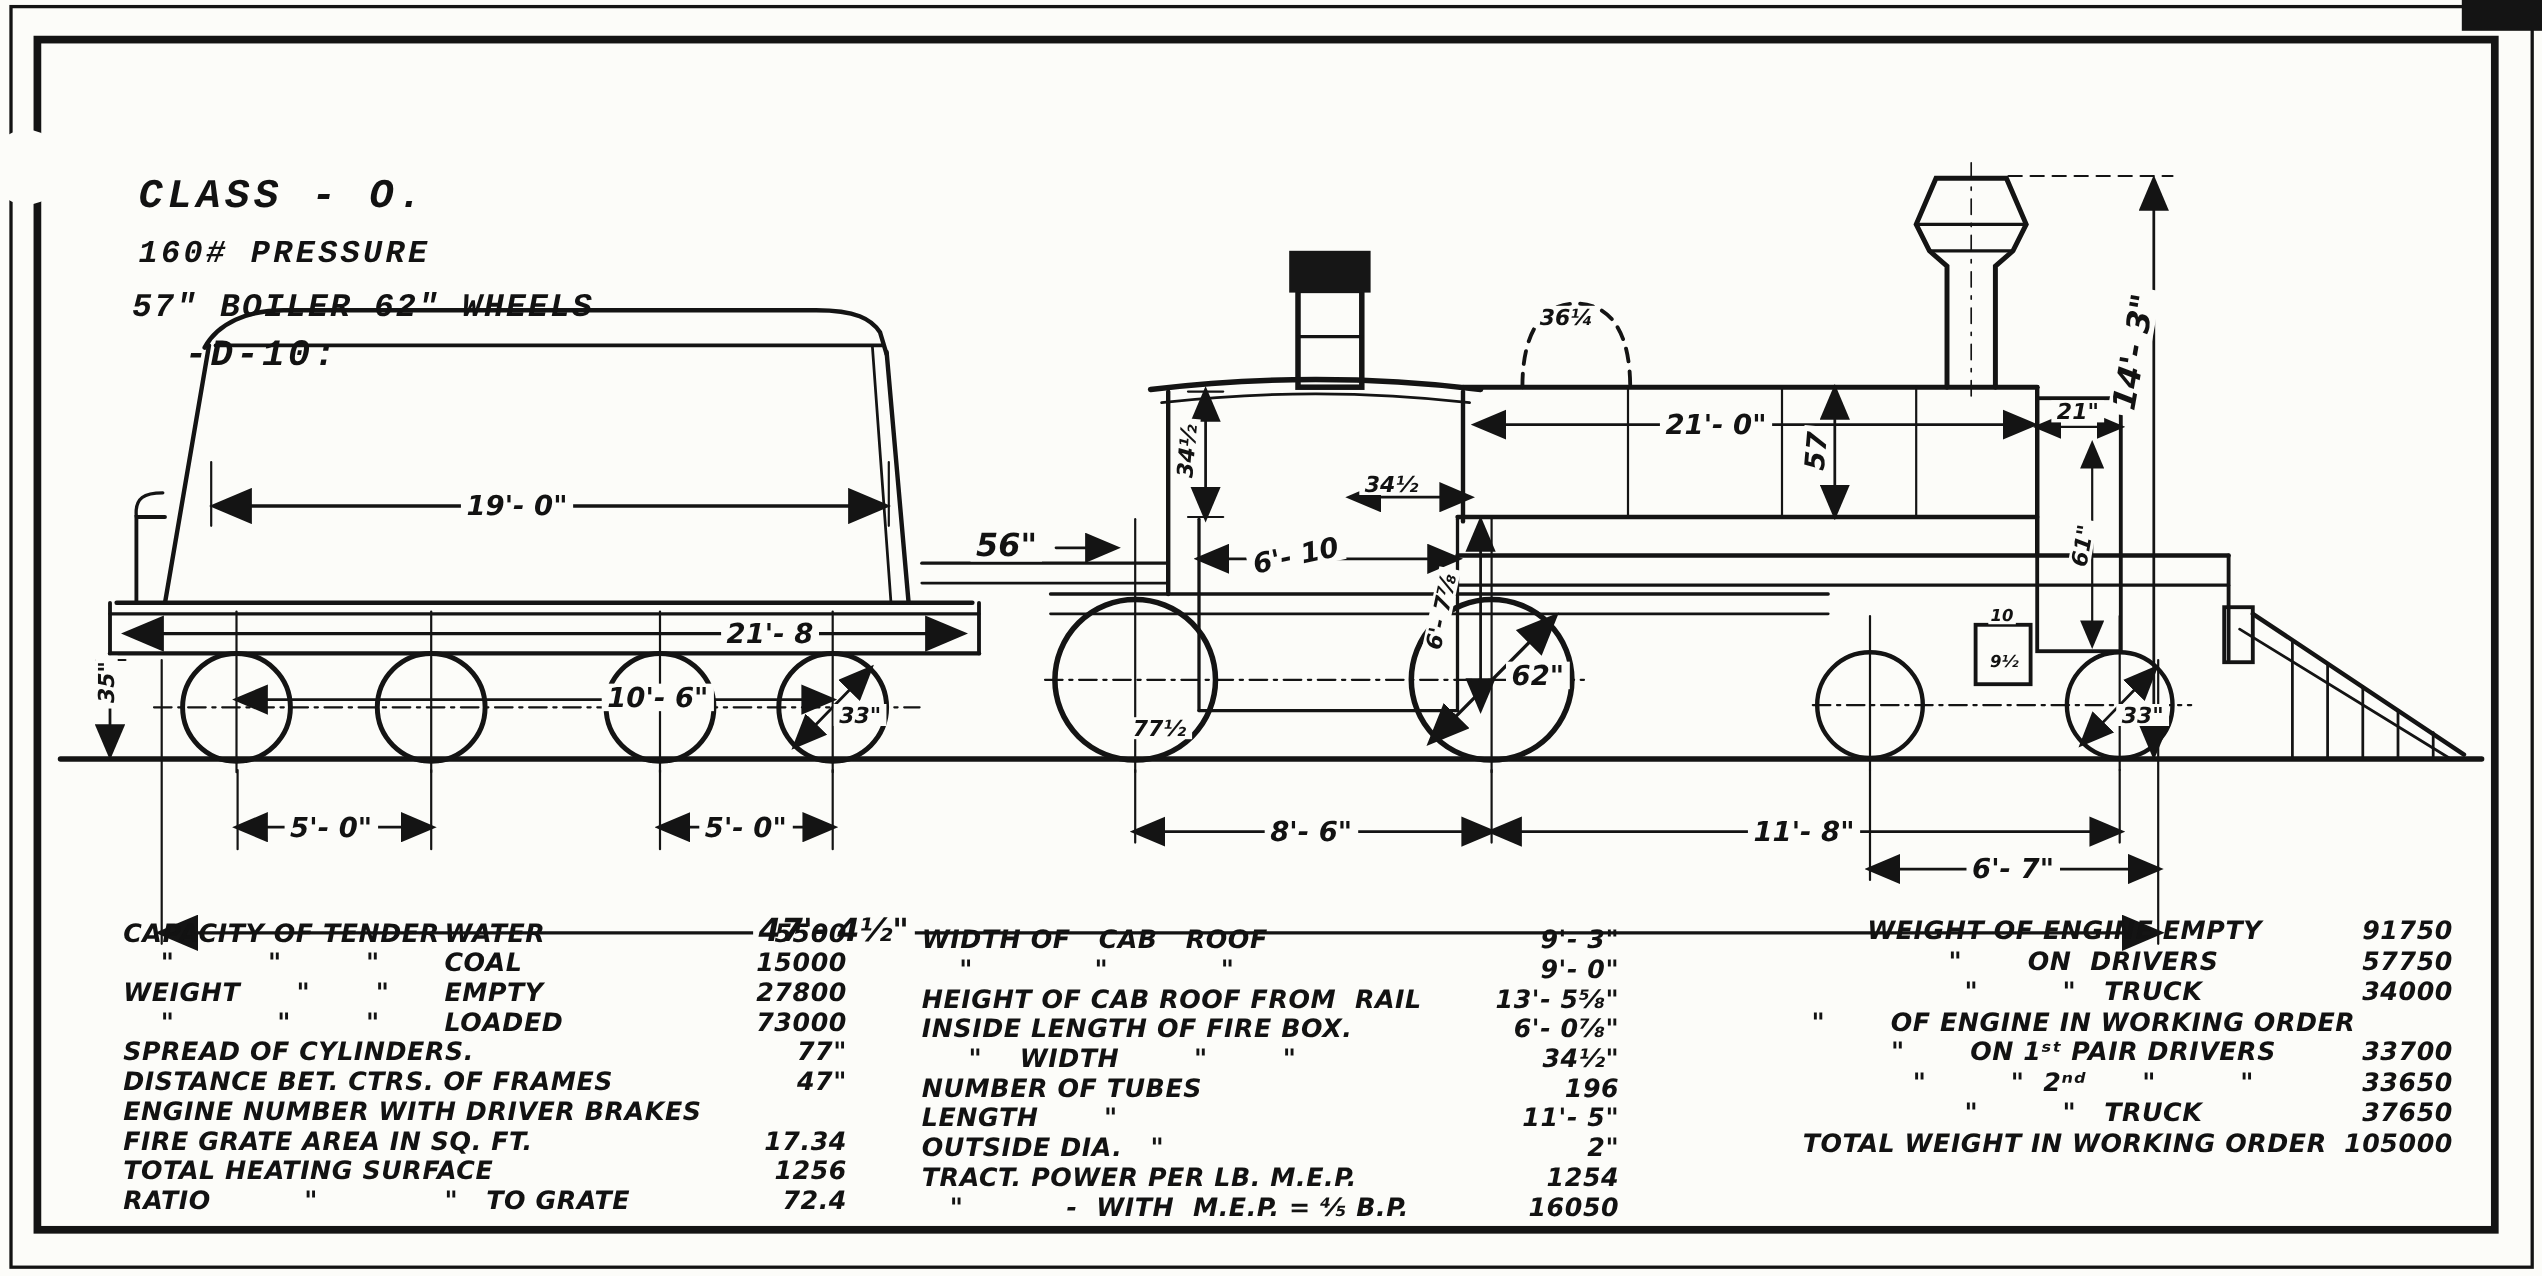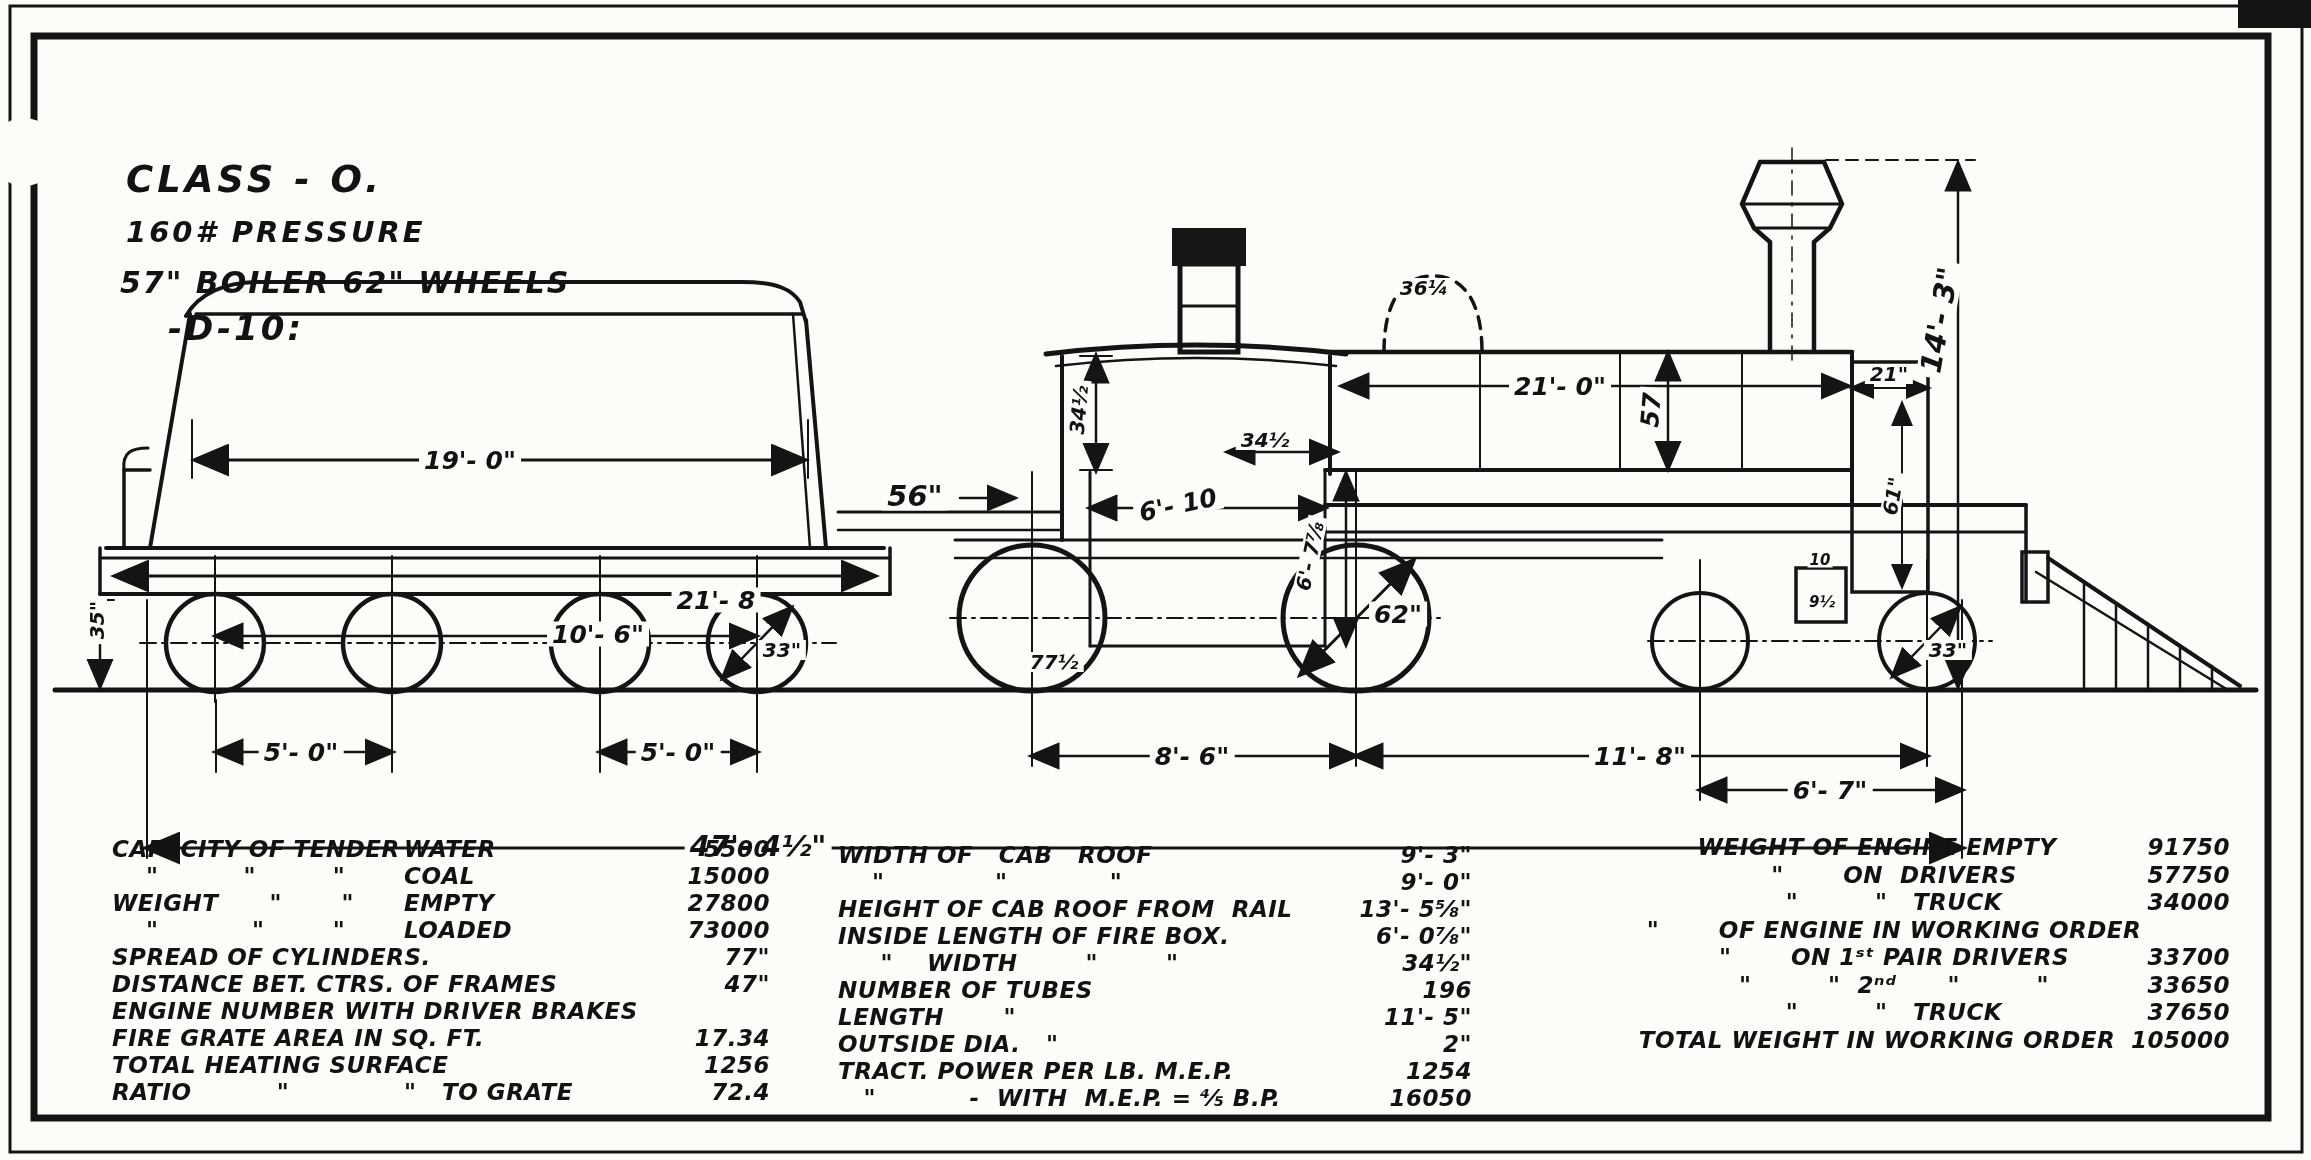--- a/index.html
+++ b/index.html
@@ -1,19 +1,19 @@
 <!DOCTYPE html>
 <html><head>
 <meta charset="utf-8">
 <style>
   html,body{margin:0;padding:0;background:#888;}
   .sheet{position:relative;width:2311px;height:1160px;background:#fcfcf9;overflow:hidden;
          font-family:"DejaVu Sans",sans-serif;color:#121212;}
   svg.draw{position:absolute;left:0;top:0;}
-  .titleblock{position:absolute;left:126px;top:158px;}
+  .titleblock{position:absolute;left:126px;top:158px;font-family:Liberation Mono, monospace;}
   .t1{font-size:37px;font-weight:700;font-style:italic;letter-spacing:4px;}
   .t2{font-size:29px;font-weight:700;font-style:italic;letter-spacing:3px;margin-top:14px;}
   .t3{font-size:30px;font-weight:700;font-style:italic;letter-spacing:2px;margin-top:16px;margin-left:-6px;}
   .t4{font-size:34px;font-weight:700;font-style:italic;letter-spacing:3px;margin-top:8px;margin-left:42px;}
   .dlabel{position:absolute;background:#fcfcf9;padding:0 5px;font-size:25px;font-weight:700;
           font-style:italic;white-space:nowrap;transform:translate(-50%,-50%);line-height:1;}
   .sm{font-size:20px;}
   .xs{font-size:15px;padding:0 2px;}
   .big{font-size:29px;}
   .r90{transform:translate(-50%,-50%) rotate(-90deg);}
@@ -194,21 +194,21 @@
   </svg>
 
   <div class="titleblock">
     <div class="t1">CLASS - O.</div>
     <div class="t2">160#  PRESSURE</div>
     <div class="t3">57" BOILER    62" WHEELS</div>
     <div class="t4">-D-10:</div>
   </div>
 
   <span class="dlabel" style="left:470px;top:460px;">19'- 0"</span>
-  <span class="dlabel" style="left:716px;top:576px;margin-top:24px;">21'- 8</span>
+  <span class="dlabel" style="left:700px;top:576px;">21'- 8</span>
   <span class="dlabel r90 sm" style="left:97px;top:620px;">35"</span>
   <span class="dlabel" style="left:598px;top:634px;">10'- 6"</span>
   <span class="dlabel" style="left:301px;top:752px;">5'- 0"</span>
   <span class="dlabel" style="left:678px;top:752px;">5'- 0"</span>
   <span class="dlabel sm" style="left:782px;top:650px;">33"</span>
   <span class="dlabel big" style="left:915px;top:496px;">56"</span>
   <span class="dlabel sm" style="left:1054px;top:662px;">77½</span>
   <span class="dlabel" style="left:1398px;top:614px;">62"</span>
   <span class="dlabel r12" style="left:1178px;top:505px;">6'- 10</span>
   <span class="dlabel r78 sm" style="left:1310px;top:556px;">6'- 7⅞</span>

